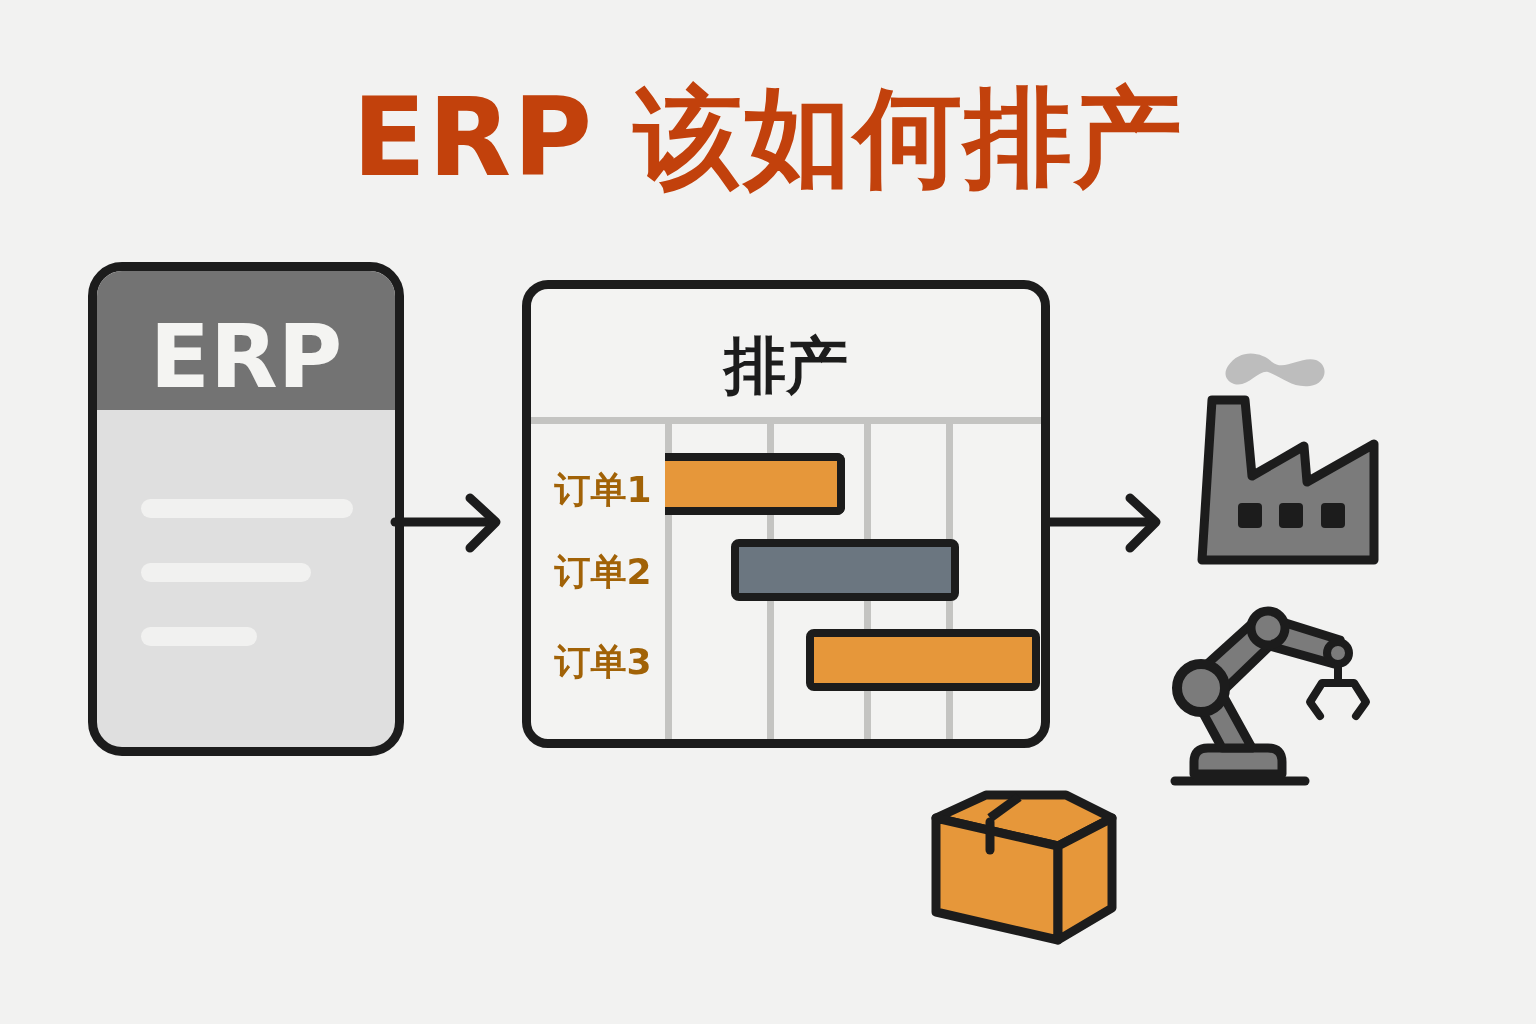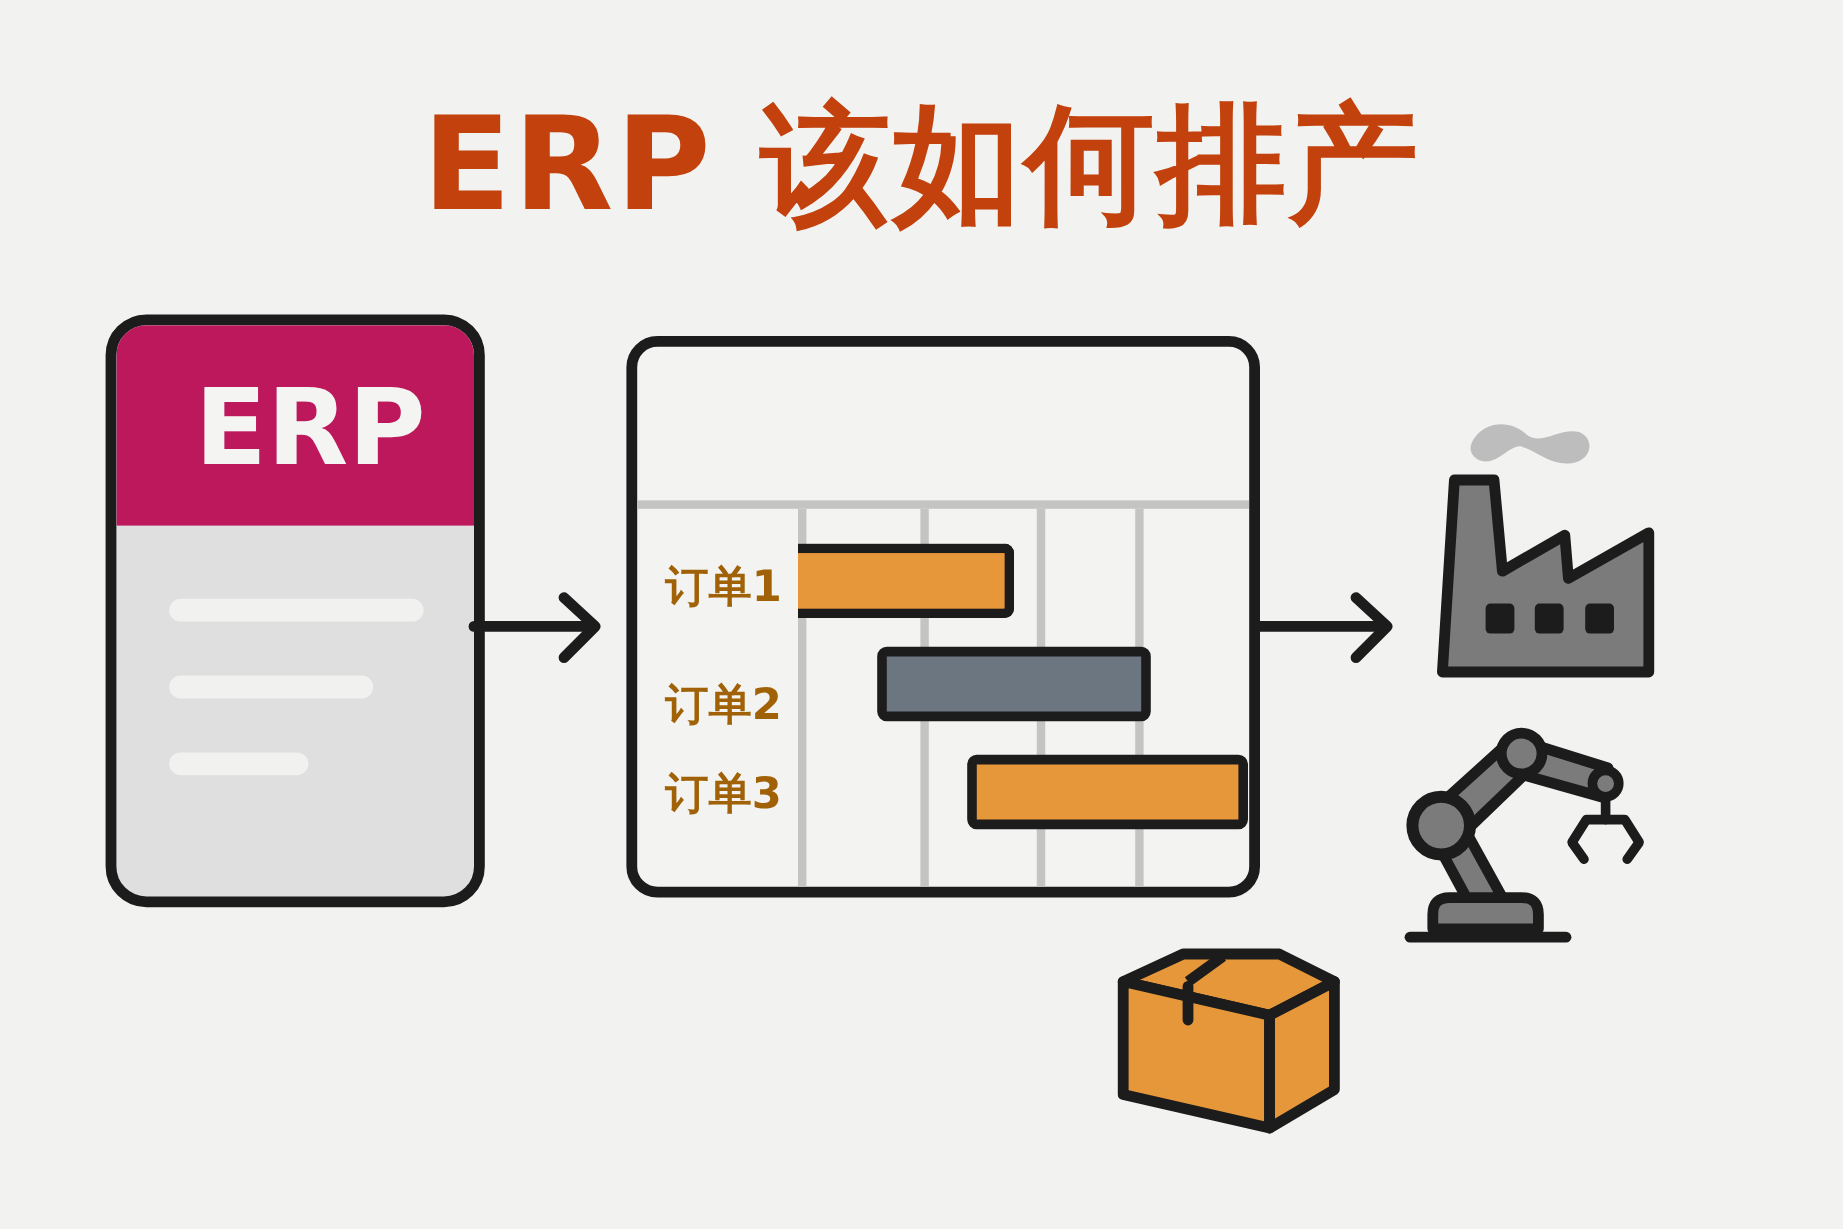--- a/index.html
+++ b/index.html
@@ -1,19 +1,19 @@
 <!DOCTYPE html>
 <html><head>
 <meta charset="utf-8">
 <style>
   html,body{margin:0;padding:0;}
   body{width:1536px;height:1024px;background:#f2f2f1;position:relative;overflow:hidden;font-family:"DejaVu Sans",sans-serif;}
   .title{position:absolute;left:0;top:78px;width:1536px;text-align:center;font-size:108px;font-weight:bold;color:#c2410c;letter-spacing:2px;line-height:120px;}
   .erp-card{position:absolute;left:88px;top:262px;width:298px;height:476px;border:9px solid #1c1c1c;border-radius:34px;background:#dfdfdf;overflow:hidden;}
-  .erp-head{position:absolute;left:0;top:0;width:100%;height:167px;background:#be185d;padding-left:25px;}
+  .erp-head{position:absolute;left:0;top:0;width:100%;height:139px;background:#737373;}
   .erp-head-label{position:absolute;left:0;top:36px;width:100%;text-align:center;color:#f4f4f2;font-size:88px;font-weight:bold;line-height:100px;}
   .erp-line{position:absolute;height:19px;border-radius:10px;background:#f1f1f0;left:44px;}
   svg{position:absolute;left:0;top:0;}
   .sched-card{position:absolute;left:522px;top:280px;width:510px;height:450px;border:9px solid #1c1c1c;border-radius:26px;background:#f3f3f2;overflow:hidden;}
   .sched-title{position:absolute;left:0;top:42px;width:100%;text-align:center;font-size:62px;font-weight:bold;color:#1c1c1c;line-height:70px;}
   .gridline-h{position:absolute;left:0;top:128px;width:100%;height:7px;background:#c4c4c2;}
   .gridline-v{position:absolute;top:135px;width:7px;bottom:0;background:#c4c4c2;}
   .row-label{position:absolute;left:12px;width:120px;text-align:center;font-size:36px;font-weight:bold;color:#a16207;line-height:40px;}
   .bar{position:absolute;height:46px;border:8px solid #1c1c1c;border-radius:8px;}
 </style>
@@ -65,28 +65,29 @@
   <g stroke="#1c1c1c" stroke-width="9" stroke-linejoin="round" fill="#e6973a">
     <polygon points="936,818 986,795 1066,795 1112,818 1058,846 936,818"></polygon>
     <polygon points="936,818 1058,846 1058,940 936,912"></polygon>
     <polygon points="1058,846 1112,818 1112,908 1058,940"></polygon>
     <line x1="1019" y1="797" x2="990" y2="818"></line>
     <line x1="990" y1="822" x2="990" y2="850" stroke-linecap="round"></line>
   </g>
 </svg>
 
 <div class="sched-card">
+  <div class="sched-title">排产</div>
   <div class="gridline-h"></div>
   <div id="grid">
       <div class="gridline-v" style="left: 134px;"></div>
       <div class="gridline-v" style="left: 236px;"></div>
       <div class="gridline-v" style="left: 333px;"></div>
       <div class="gridline-v" style="left: 415px;"></div>
     </div>
   <div class="row-label" style="top:181px;">订单1</div>
-  <div class="row-label" style="top:279px;">订单2</div>
+  <div class="row-label" style="top:263px;">订单2</div>
   <div class="row-label" style="top:353px;">订单3</div>
   <div id="bars">
       <div class="bar" style="left: 134px; top: 164px; width: 171.7px; background: rgb(230, 151, 58); border-left: none; border-radius: 0px 8px 8px 0px;"></div>
       <div class="bar" style="left: 199.65px; top: 250px; width: 212.1px; background: rgb(107, 118, 128);"></div>
       <div class="bar" style="left: 275.4px; top: 340px; width: 217.15px; background: rgb(230, 151, 58);"></div>
     </div>
 </div>
 
 </body></html>

